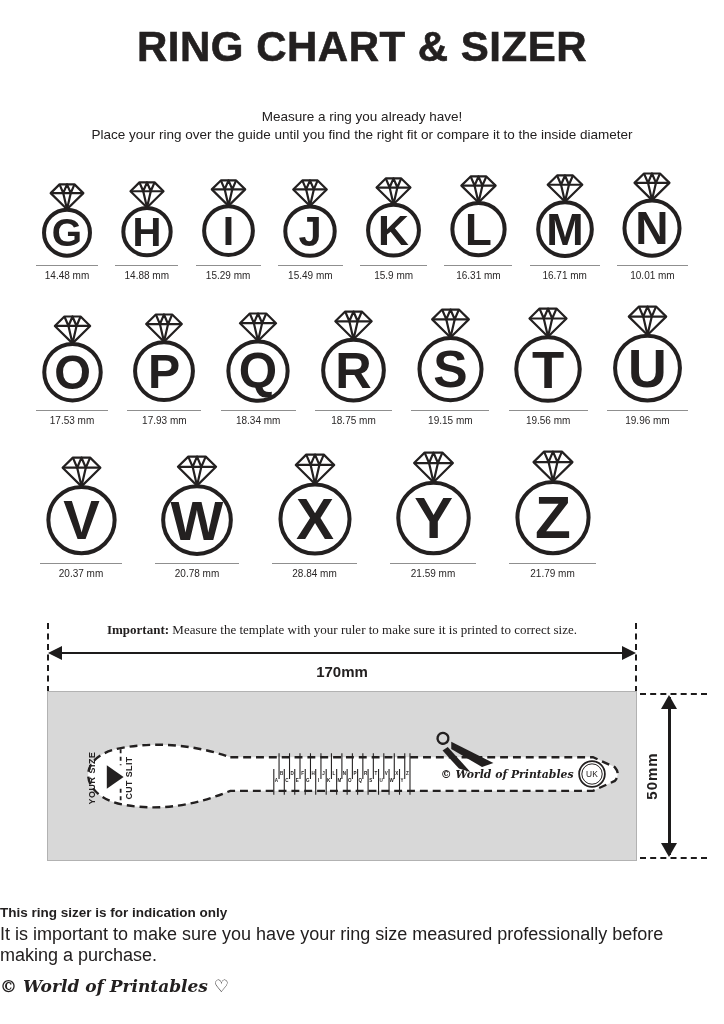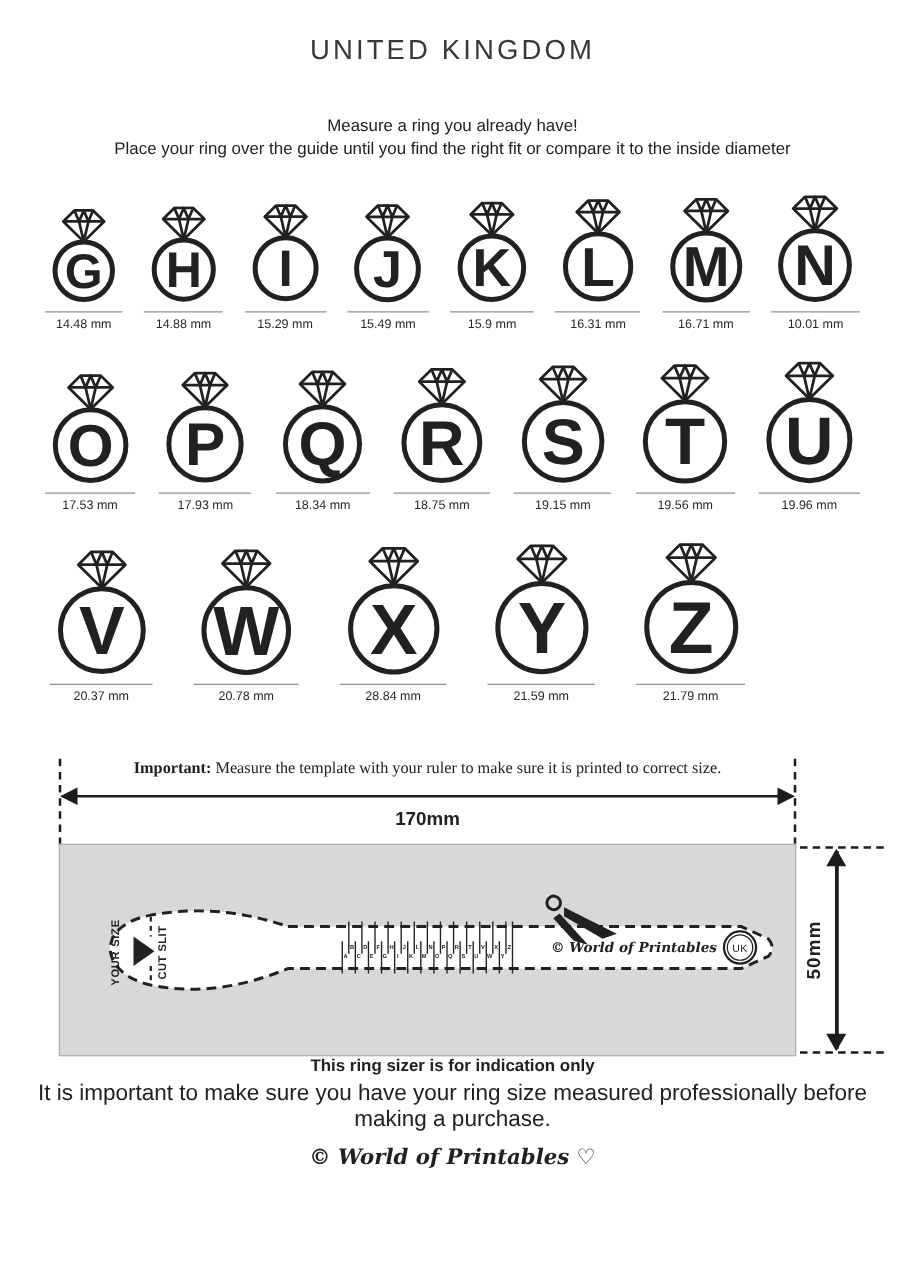--- a/index.html
+++ b/index.html
@@ -48,32 +48,32 @@
   .vm-dash-top{top:2px;}
   .vm-dash-bottom{bottom:2px;}
   .vm-arrow{position:absolute;left:29px;top:6px;bottom:6px;width:2.6px;background:#1d1b1b;}
   .tri-up{left:50%;transform:translateX(-50%);top:-2px;border-left:8px solid transparent;border-right:8px solid transparent;border-bottom:14px solid #1d1b1b;}
   .tri-down{left:50%;transform:translateX(-50%);bottom:-2px;border-left:8px solid transparent;border-right:8px solid transparent;border-top:14px solid #1d1b1b;}
   .vm-label{
     position:absolute;left:4px;top:50%;transform:translateY(-50%) rotate(180deg);
     writing-mode:vertical-rl;font-size:15px;font-weight:700;letter-spacing:1px;
   }
   
-  .footer{text-align:center;}
+  .footer{margin-top:44px;text-align:left;}
   .footer-bold{margin:0;font-size:13.5px;font-weight:700;}
   .footer-text{margin:4px 0 0 0;font-size:18px;}
   .footer-brand{margin-top:10px;font-family:"DejaVu Serif","Liberation Serif",serif;font-style:italic;font-weight:700;font-size:17px;}
 </style>
 </head>
 <body>
 
 <main class="page">
 
   <header class="hdr">
-    <div class="subtitle">UNITED KINGDOM</div>
+    <h1 class="title">RING CHART &amp; SIZER</h1>
   </header>
 
   <section class="intro">
     <p class="intro-bold">Measure a ring you already have!</p>
     <p class="intro-text">Place your ring over the guide until you find the right fit or compare it to the inside diameter</p>
   </section>
 
   <section class="rings" id="rings-container">
       <div class="ring-row cols-8">
         <div class="ring-cell">

